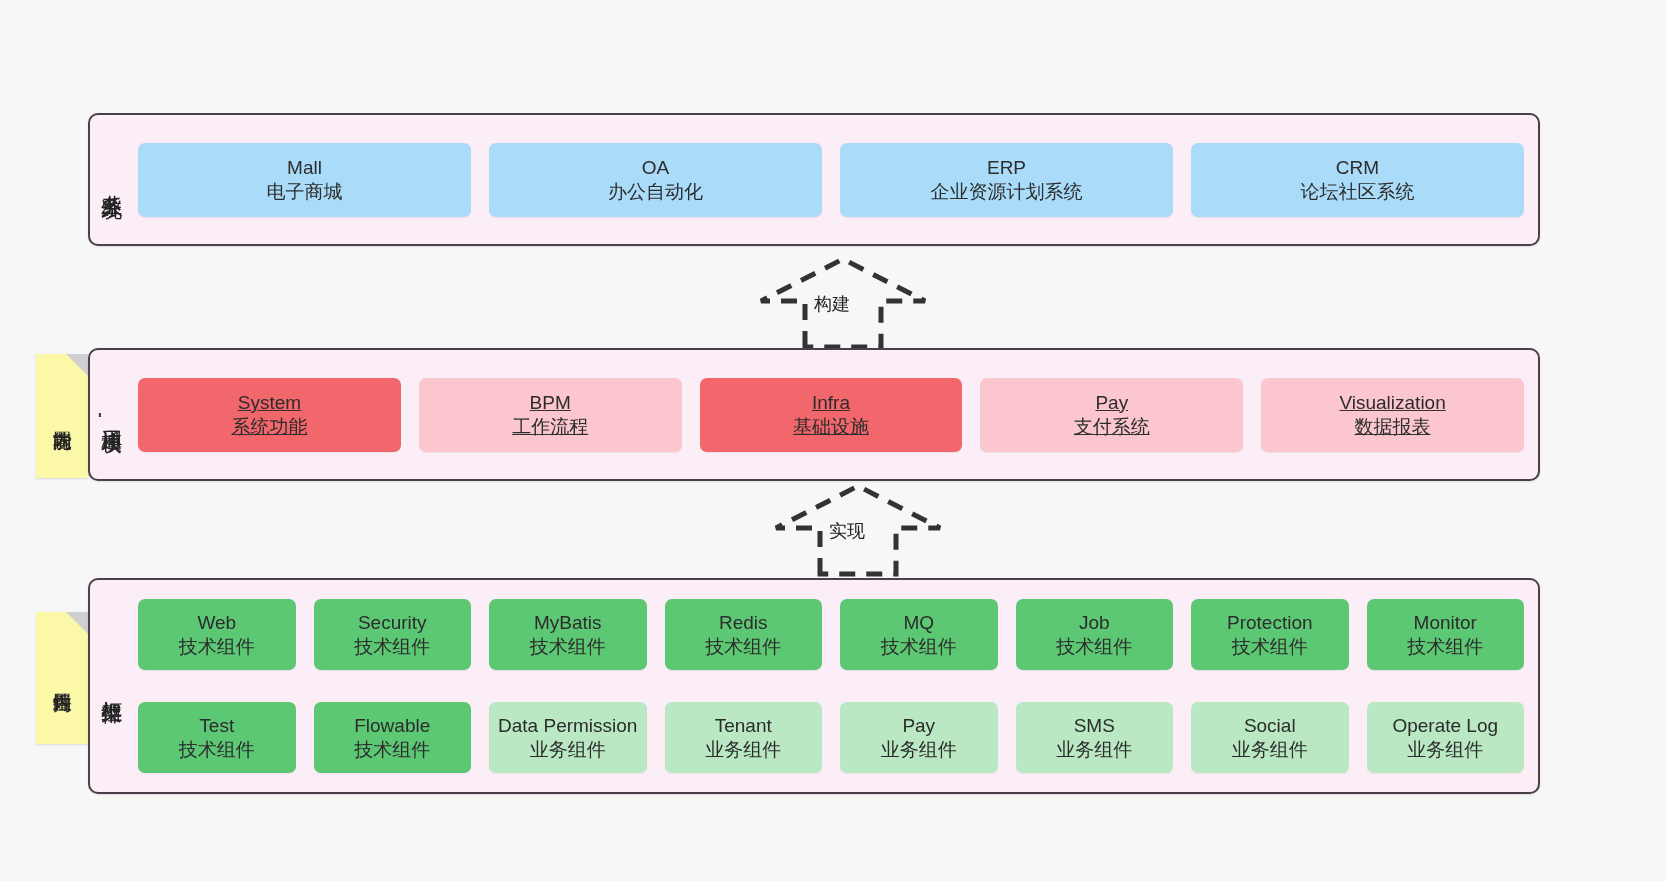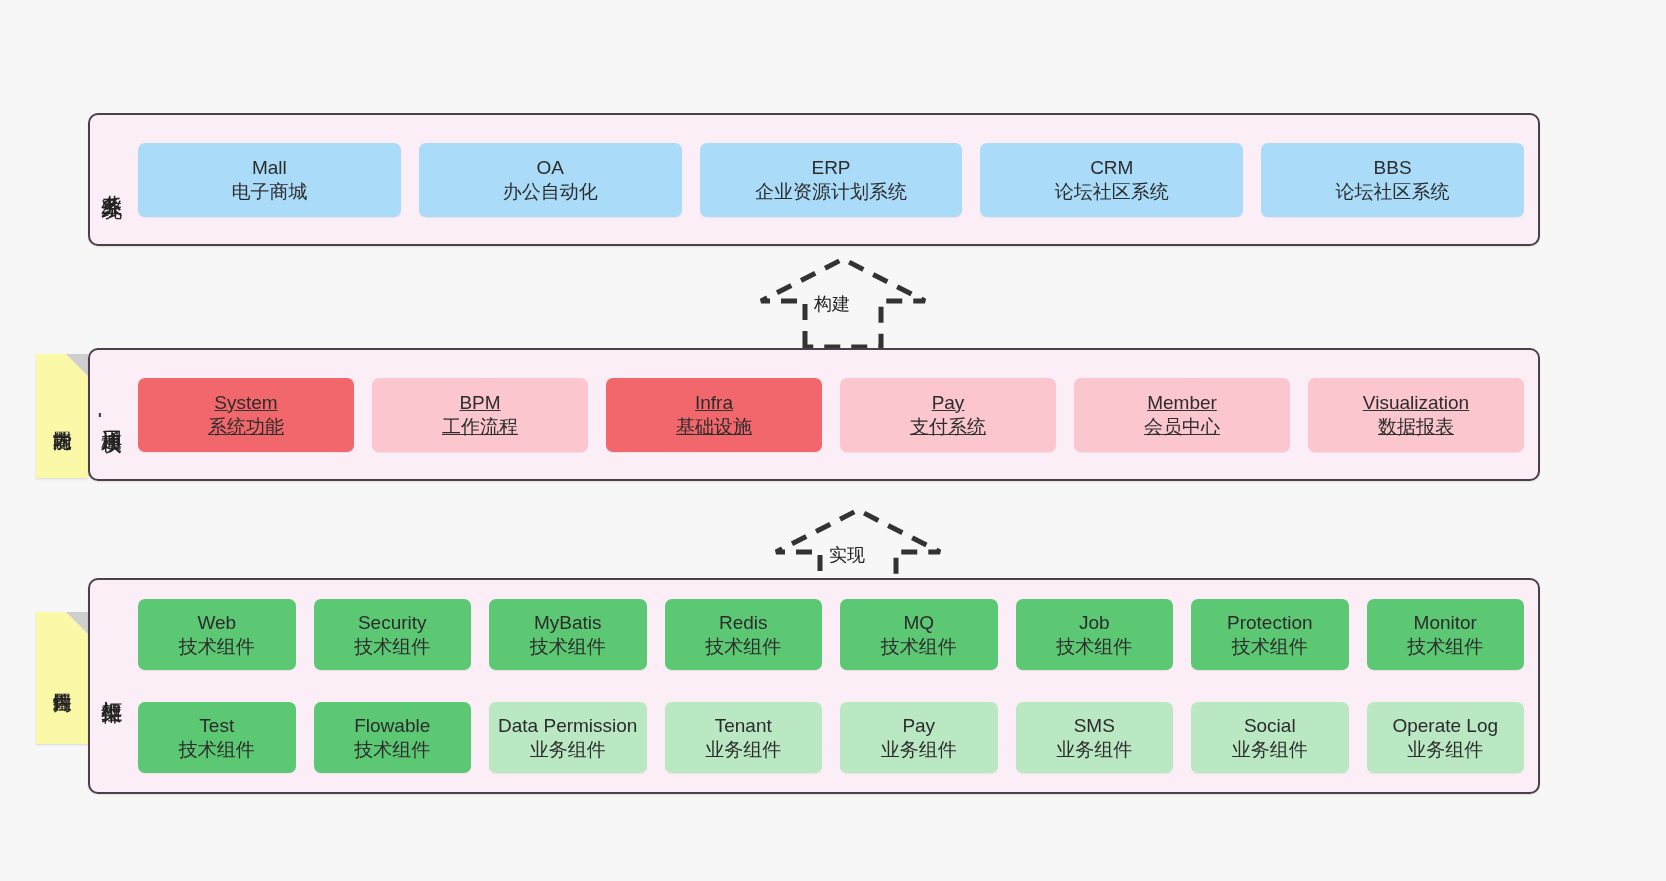--- a/index.html
+++ b/index.html
@@ -144,21 +144,21 @@
   #sticky-components { left: 36px; top: 612px; height: 132px; }
 
   
   .arrow-wrap {
     position: absolute;
     width: 180px;
     height: 100px;
     text-decoration: underline;
   }
   #arrow-build  { left: 753px; top: 253px; }
-  #arrow-impl   { left: 768px; top: 504px; }
+  #arrow-impl   { left: 768px; top: 480px; }
   .arrow-wrap svg { display: block; width: 100%; height: 100%; }
   .arrow-label {
     position: absolute;
     font-size: 18px;
     color: #222;
     background: transparent;
     white-space: nowrap;
   }
   #arrow-build .arrow-label { left: 61px; top: 39px; }
   #arrow-impl  .arrow-label { left: 61px; top: 39px; }
@@ -181,24 +181,20 @@
           <span class="l2">办公自动化</span>
         </div>
         <div class="card">
           <span class="l1">ERP</span>
           <span class="l2">企业资源计划系统</span>
         </div>
         <div class="card">
           <span class="l1">CRM</span>
           <span class="l2">论坛社区系统</span>
         </div>
-        <div class="card">
-          <span class="l1">BBS</span>
-          <span class="l2">论坛社区系统</span>
-        </div>
       </div>
     </div>
   </div>
 
   <div class="arrow-wrap" id="arrow-build">
     <svg viewBox="0 0 180 100" xmlns="http://www.w3.org/2000/svg">
       <path d="M 52 94 L 52 48 L 8 48 L 90 6 L 172 48 L 128 48 L 128 94 Z" fill="none" stroke="#333" stroke-width="5" stroke-dasharray="16 11" stroke-linecap="butt" stroke-linejoin="miter"></path>
     </svg>
     <span class="arrow-label">构建</span>
   </div>
@@ -222,24 +218,20 @@
         </div>
         <div class="card c-red">
           <span class="l1">Infra</span>
           <span class="l2">基础设施</span>
         </div>
         <div class="card c-pink">
           <span class="l1">Pay</span>
           <span class="l2">支付系统</span>
         </div>
         <div class="card c-pink">
-          <span class="l1">Member</span>
-          <span class="l2">会员中心</span>
-        </div>
-        <div class="card c-pink">
           <span class="l1">Visualization</span>
           <span class="l2">数据报表</span>
         </div>
       </div>
     </div>
   </div>
 
   <div class="arrow-wrap" id="arrow-impl">
     <svg viewBox="0 0 180 100" xmlns="http://www.w3.org/2000/svg">
       <path d="M 52 94 L 52 48 L 8 48 L 90 6 L 172 48 L 128 48 L 128 94 Z" fill="none" stroke="#333" stroke-width="5" stroke-dasharray="16 11" stroke-linecap="butt" stroke-linejoin="miter"></path>

